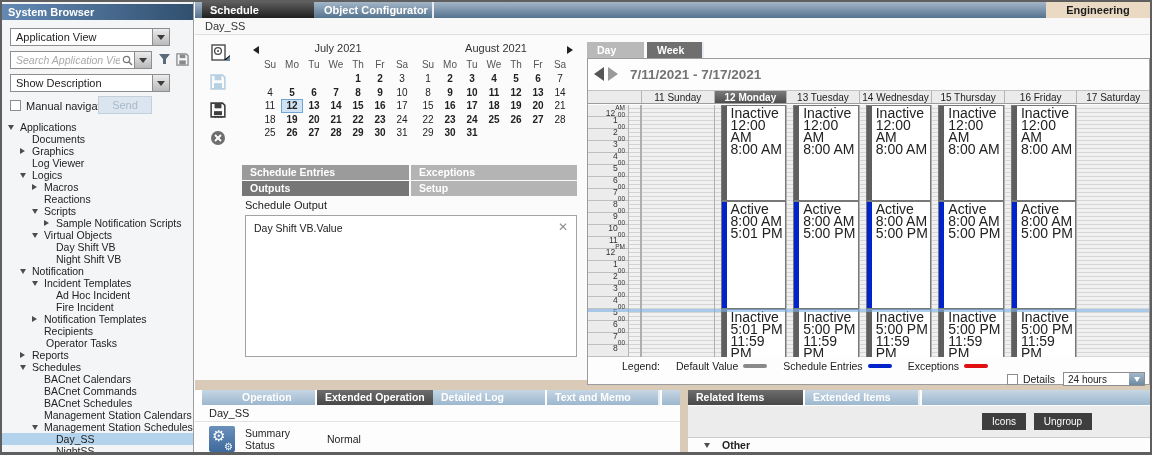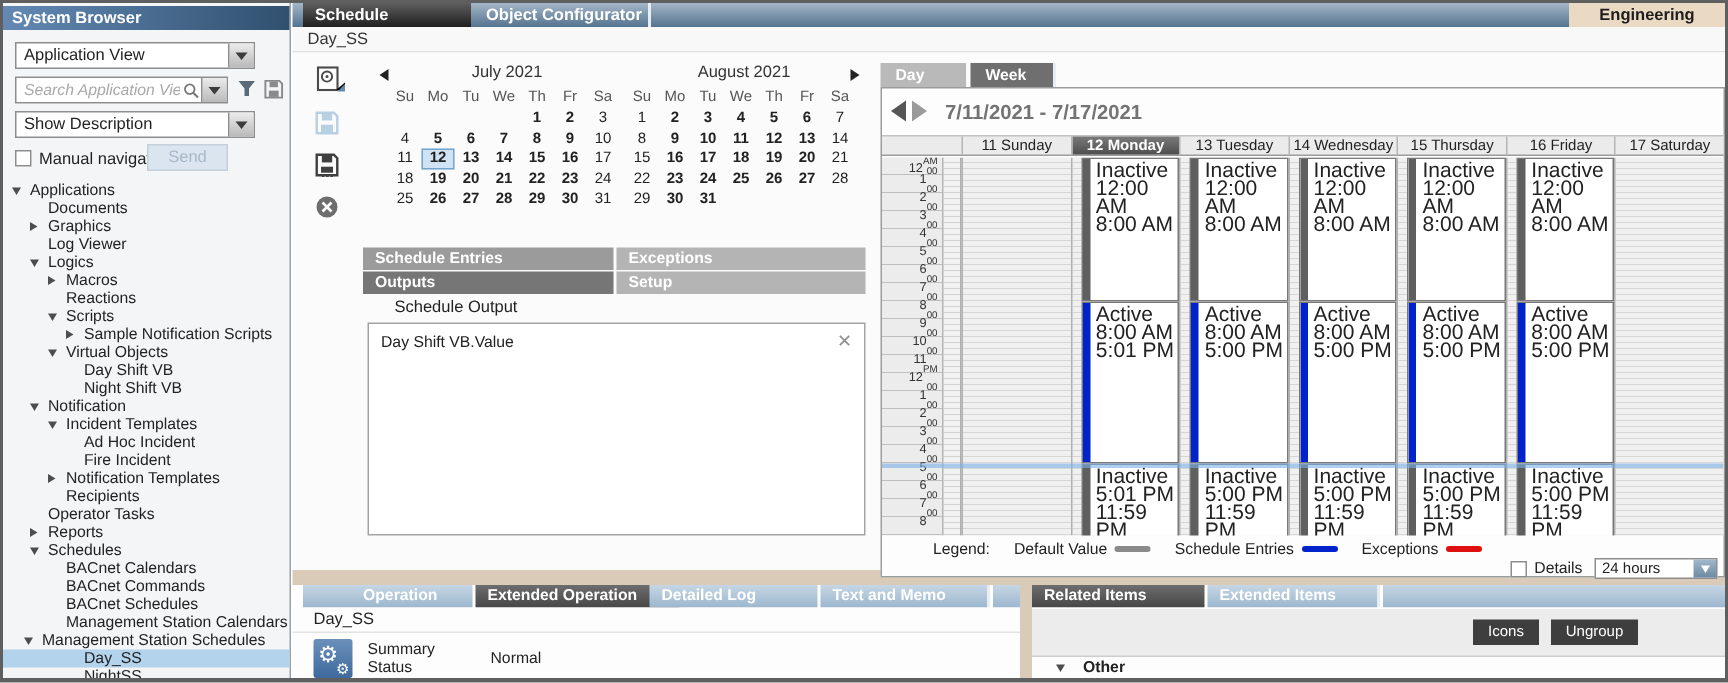--- a/index.html
+++ b/index.html
@@ -65,21 +65,21 @@
   .cal-dow { display:grid; grid-template-columns:repeat(7,22px); margin-top:3px; }
   .cal-dowc { font-size:10px; color:#555; text-align:center; height:13px; }
   .cal-grid { display:grid; grid-template-columns:repeat(7,22px); grid-auto-rows:13.5px; }
   .cal-day { font-size:10px; text-align:center; line-height:13px; color:#222; }
   .cal-day.wd { font-weight:bold; }
   .cal-day.selday { background:#cfe3f4; border:1px solid #74a5ce; line-height:11px; }
 
   
   .seg { position:absolute; height:15px; color:#fff; font-size:10.5px; font-weight:bold;
          line-height:15px; padding-left:8px; }
-  .out-label { position:absolute; left:261px; top:197px; font-size:11px; color:#222; }
+  .out-label { position:absolute; left:243px; top:197px; font-size:11px; color:#222; }
   .out-box { position:absolute; left:243px; top:213px; width:332px; height:142px;
              background:#fff; border:1px solid #a3a3a3; }
   .out-item { display:flex; justify-content:space-between; padding:6px 8px 0 8px; font-size:10.5px; }
   .out-x { color:#909090; font-size:12px; line-height:10px; }
 
   
   .wk-tab { position:absolute; top:40px; height:16px; width:57px; color:#fff; font-weight:bold;
             font-size:10.5px; line-height:16px; padding-left:10px; }
   .wk-panel { position:absolute; left:585px; top:56px; width:563px; height:327px;
               background:#fdfdfd; border:1px solid #9c9c9c; }
@@ -270,21 +270,21 @@
           <span class="tree-label">Fire Incident</span>
         </div>
         <div class="tree-row" style="padding-left: 30px;">
           <span class="tri tri-right"></span>
           <span class="tree-label">Notification Templates</span>
         </div>
         <div class="tree-row" style="padding-left: 30px;">
           <span class="tri "></span>
           <span class="tree-label">Recipients</span>
         </div>
-        <div class="tree-row" style="padding-left: 18px;">
+        <div class="tree-row" style="padding-left: 32px;">
           <span class="tri "></span>
           <span class="tree-label">Operator Tasks</span>
         </div>
         <div class="tree-row" style="padding-left: 18px;">
           <span class="tri tri-right"></span>
           <span class="tree-label">Reports</span>
         </div>
         <div class="tree-row" style="padding-left: 18px;">
           <span class="tri tri-down"></span>
           <span class="tree-label">Schedules</span>
@@ -298,21 +298,21 @@
           <span class="tree-label">BACnet Commands</span>
         </div>
         <div class="tree-row" style="padding-left: 30px;">
           <span class="tri "></span>
           <span class="tree-label">BACnet Schedules</span>
         </div>
         <div class="tree-row" style="padding-left: 30px;">
           <span class="tri "></span>
           <span class="tree-label">Management Station Calendars</span>
         </div>
-        <div class="tree-row" style="padding-left: 14px;">
+        <div class="tree-row" style="padding-left: 30px;">
           <span class="tri tri-down"></span>
           <span class="tree-label">Management Station Schedules</span>
         </div>
         <div class="tree-row sel" style="padding-left: 42px;">
           <span class="tri "></span>
           <span class="tree-label">Day_SS</span>
         </div>
         <div class="tree-row" style="padding-left: 42px;">
           <span class="tri "></span>
           <span class="tree-label">NightSS</span>

